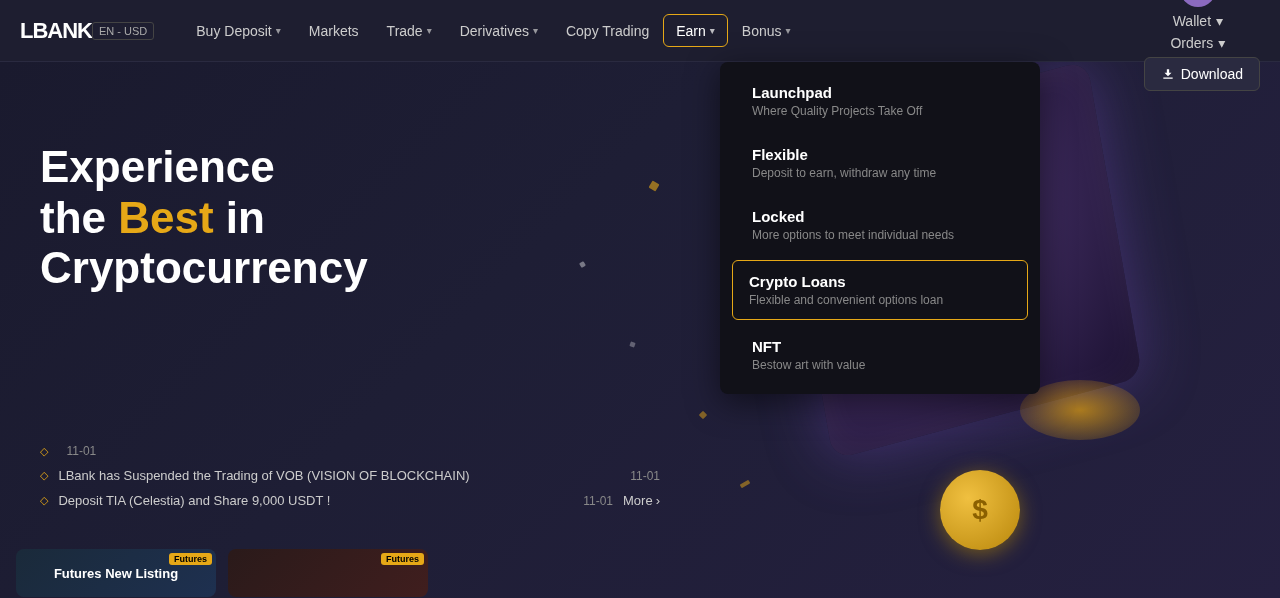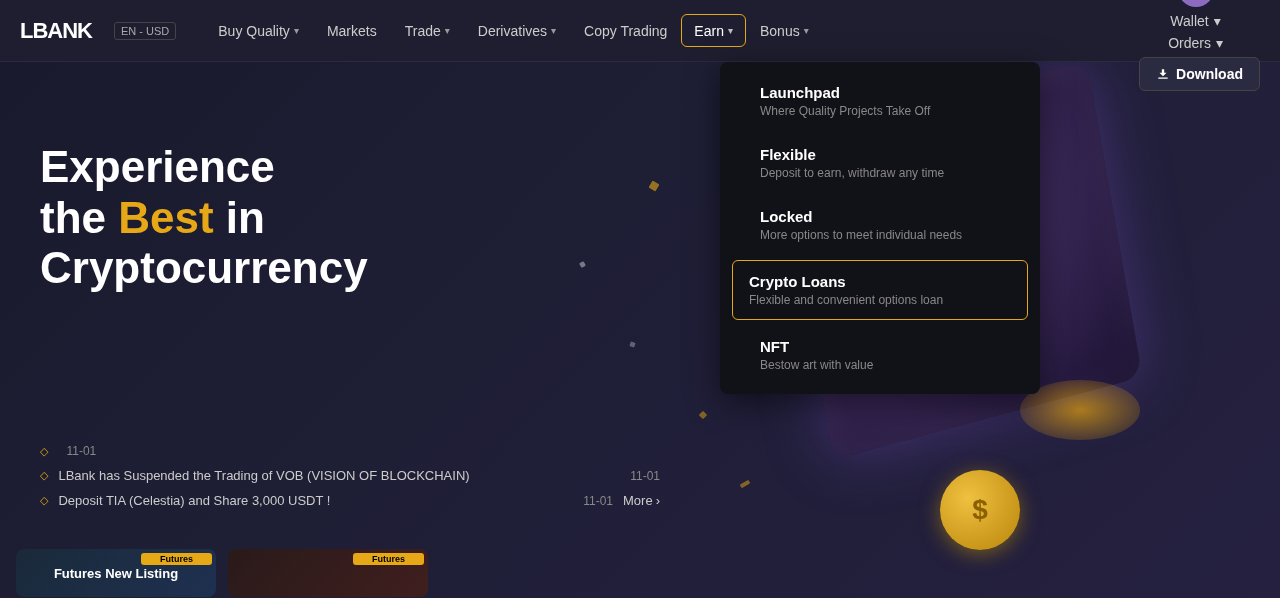--- a/index.html
+++ b/index.html
@@ -21,21 +21,21 @@
       padding: 0 20px;
       position: relative;
       z-index: 100;
       border-bottom: 1px solid #2a2a40;
     }
     .logo {
       font-size: 22px;
       font-weight: 900;
       color: #fff;
       letter-spacing: -1px;
-      margin-right: 22px;
+      margin-right: 0;
     }
     .logo span { color: #fff; }
     .lang-badge {
       font-size: 11px;
       color: #aaa;
       border: 1px solid #444;
       border-radius: 3px;
       padding: 2px 6px;
       margin-right: 28px;
     }
@@ -112,21 +112,20 @@
       align-items: center;
       gap: 6px;
       background: #2a2a40;
       border: 1px solid #444;
       color: #fff;
       font-size: 14px;
       padding: 8px 16px;
       border-radius: 6px;
       cursor: pointer;
       margin-left: 8px;
-      font-weight: bold;
     }
 
     
     .hero {
       position: relative;
       width: 1280px;
       height: 536px;
       background: linear-gradient(135deg, #1a1a2e 0%, #1e1e35 40%, #252040 100%);
       overflow: hidden;
     }
@@ -255,21 +254,21 @@
       top: 62px;
       left: 720px;
       width: 320px;
       background: #111118;
       border-radius: 8px;
       box-shadow: 0 8px 32px rgba(0,0,0,0.5);
       z-index: 200;
       padding: 8px 0;
     }
     .dropdown-item {
-      padding: 14px 40px;
+      padding: 14px 32px;
       cursor: pointer;
     }
     .dropdown-item.selected {
       border: 1.5px solid #e6a817;
       border-radius: 6px;
       margin: 4px 12px;
       padding: 12px 16px;
     }
     .dropdown-title {
       font-size: 15px;
@@ -310,37 +309,37 @@
       overflow: hidden;
     }
     .futures-badge {
       position: absolute;
       top: 4px;
       right: 4px;
       background: #e6a817;
       color: #000;
       font-size: 9px;
       font-weight: 700;
-      padding: 1px 19px;
+      padding: 1px 5px;
       border-radius: 3px;
     }
   </style>
 </head>
 <body>
 
 <nav class="navbar">
   <div class="logo">
     <span>LBANK</span>
   </div>
   <div class="lang-badge">EN - USD</div>
 
   <div class="nav-links">
 
     <div class="nav-item">
-      <span>Buy Quality</span>
+      <span>Buy Deposit</span>
       <span class="chevron">▾</span>
     </div>
 
     <div class="nav-item">
       <span>Markets</span>
     </div>
 
     <div class="nav-item">
       <span>Trade</span>
       <span class="chevron">▾</span>
@@ -416,21 +415,21 @@
       <span class="news-diamond">◇</span>
       <span class="news-date">11-01</span>
     </div>
     <div class="news-item">
       <span class="news-diamond">◇</span>
       <span class="news-text">LBank has Suspended the Trading of VOB (VISION OF BLOCKCHAIN)</span>
       <span class="news-date">11-01</span>
     </div>
     <div class="news-item">
       <span class="news-diamond">◇</span>
-      <span class="news-text">Deposit TIA (Celestia) and Share 3,000 USDT !</span>
+      <span class="news-text">Deposit TIA (Celestia) and Share 9,000 USDT !</span>
       <span class="news-date">11-01</span>
       <span class="more-link">
         <span>More</span>
         <span>›</span>
       </span>
     </div>
   </div>
 
   <div class="hero-3d">
     <div class="cube-container">

